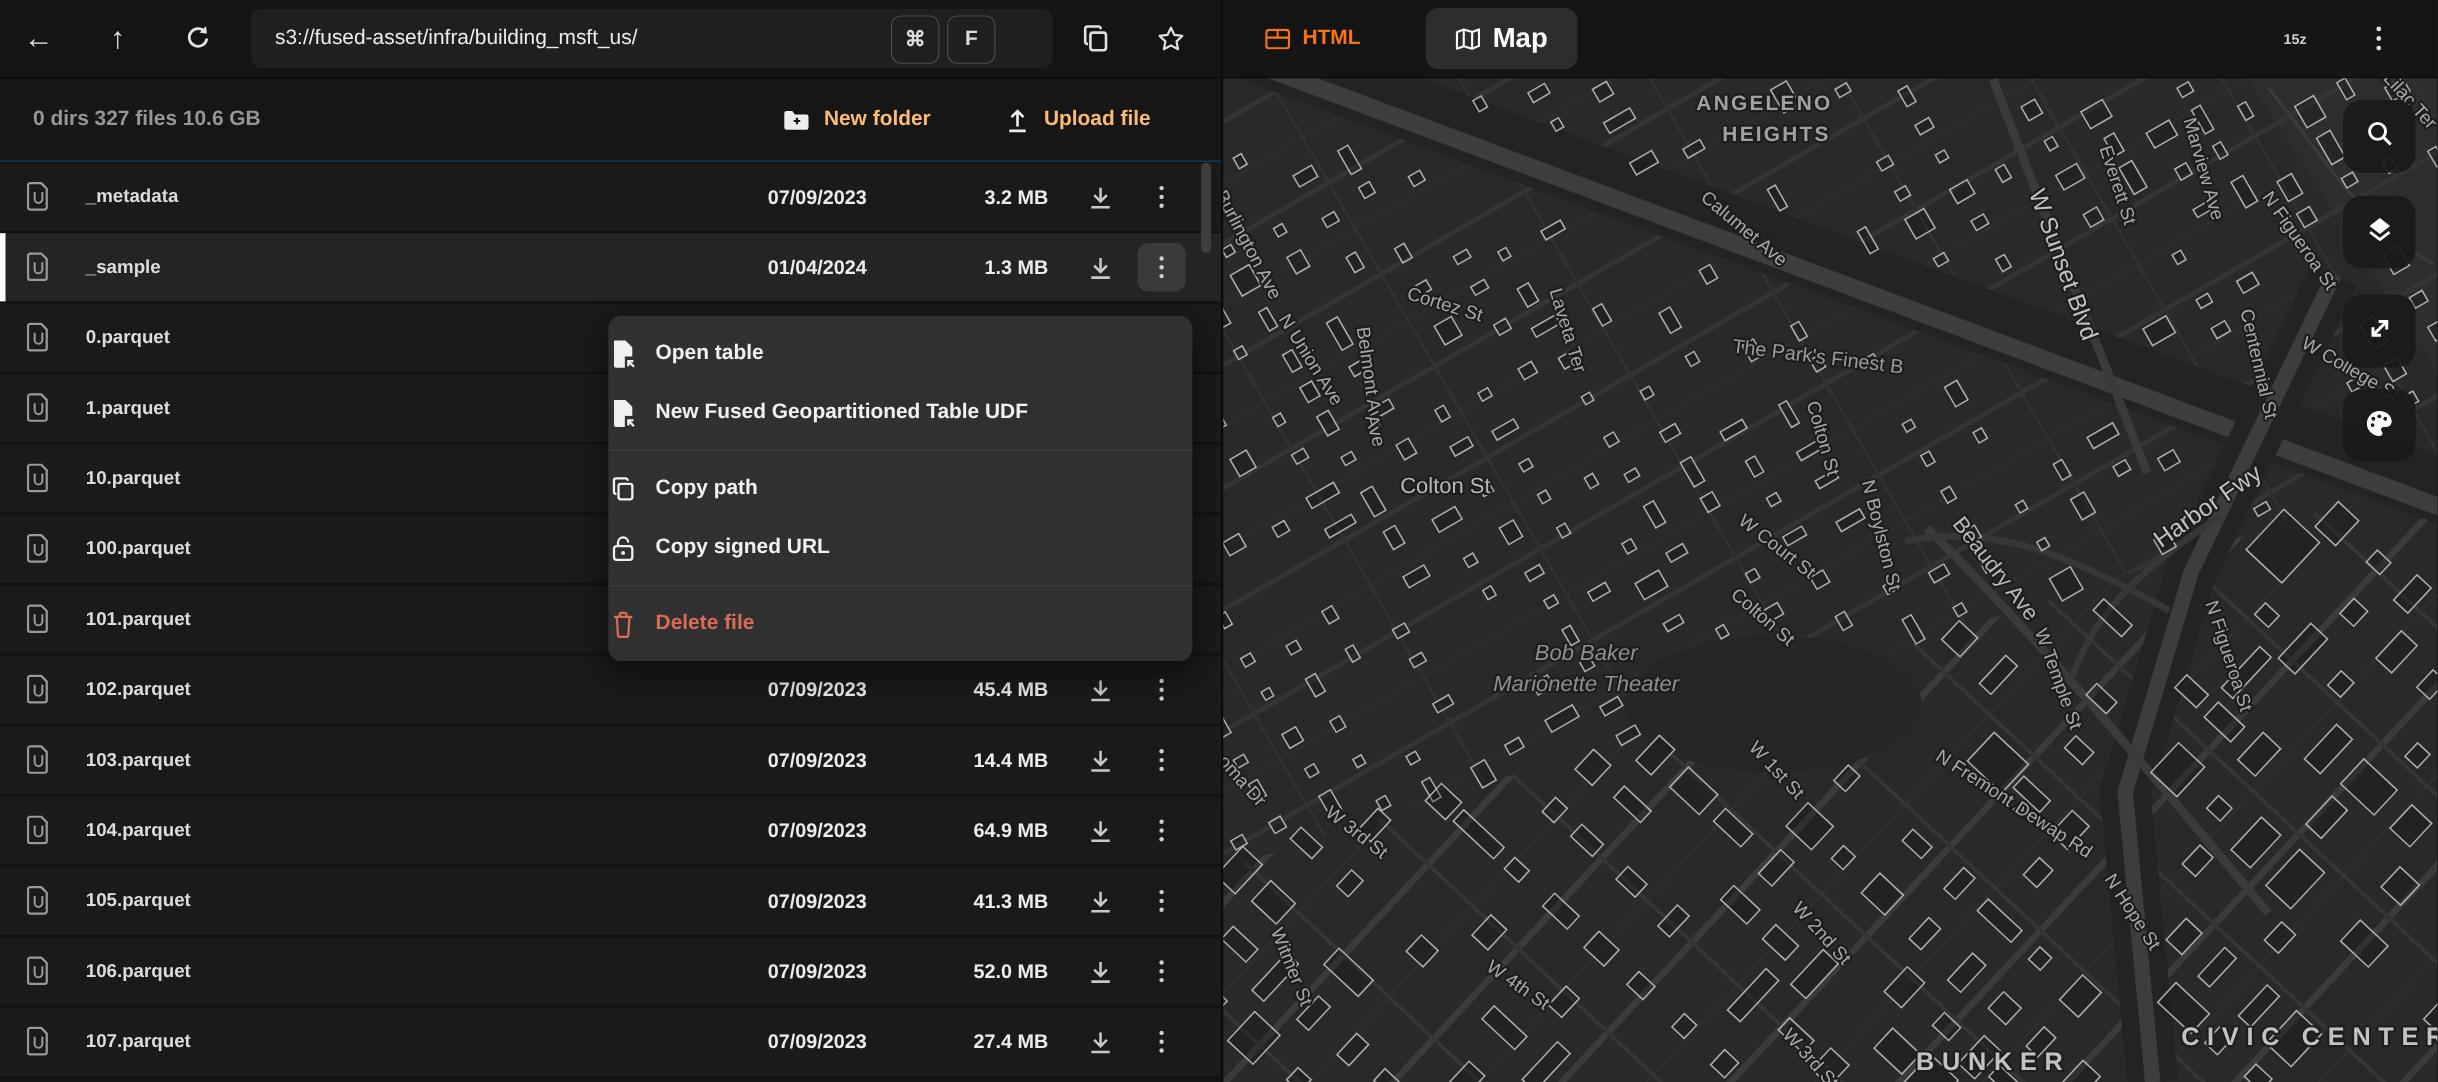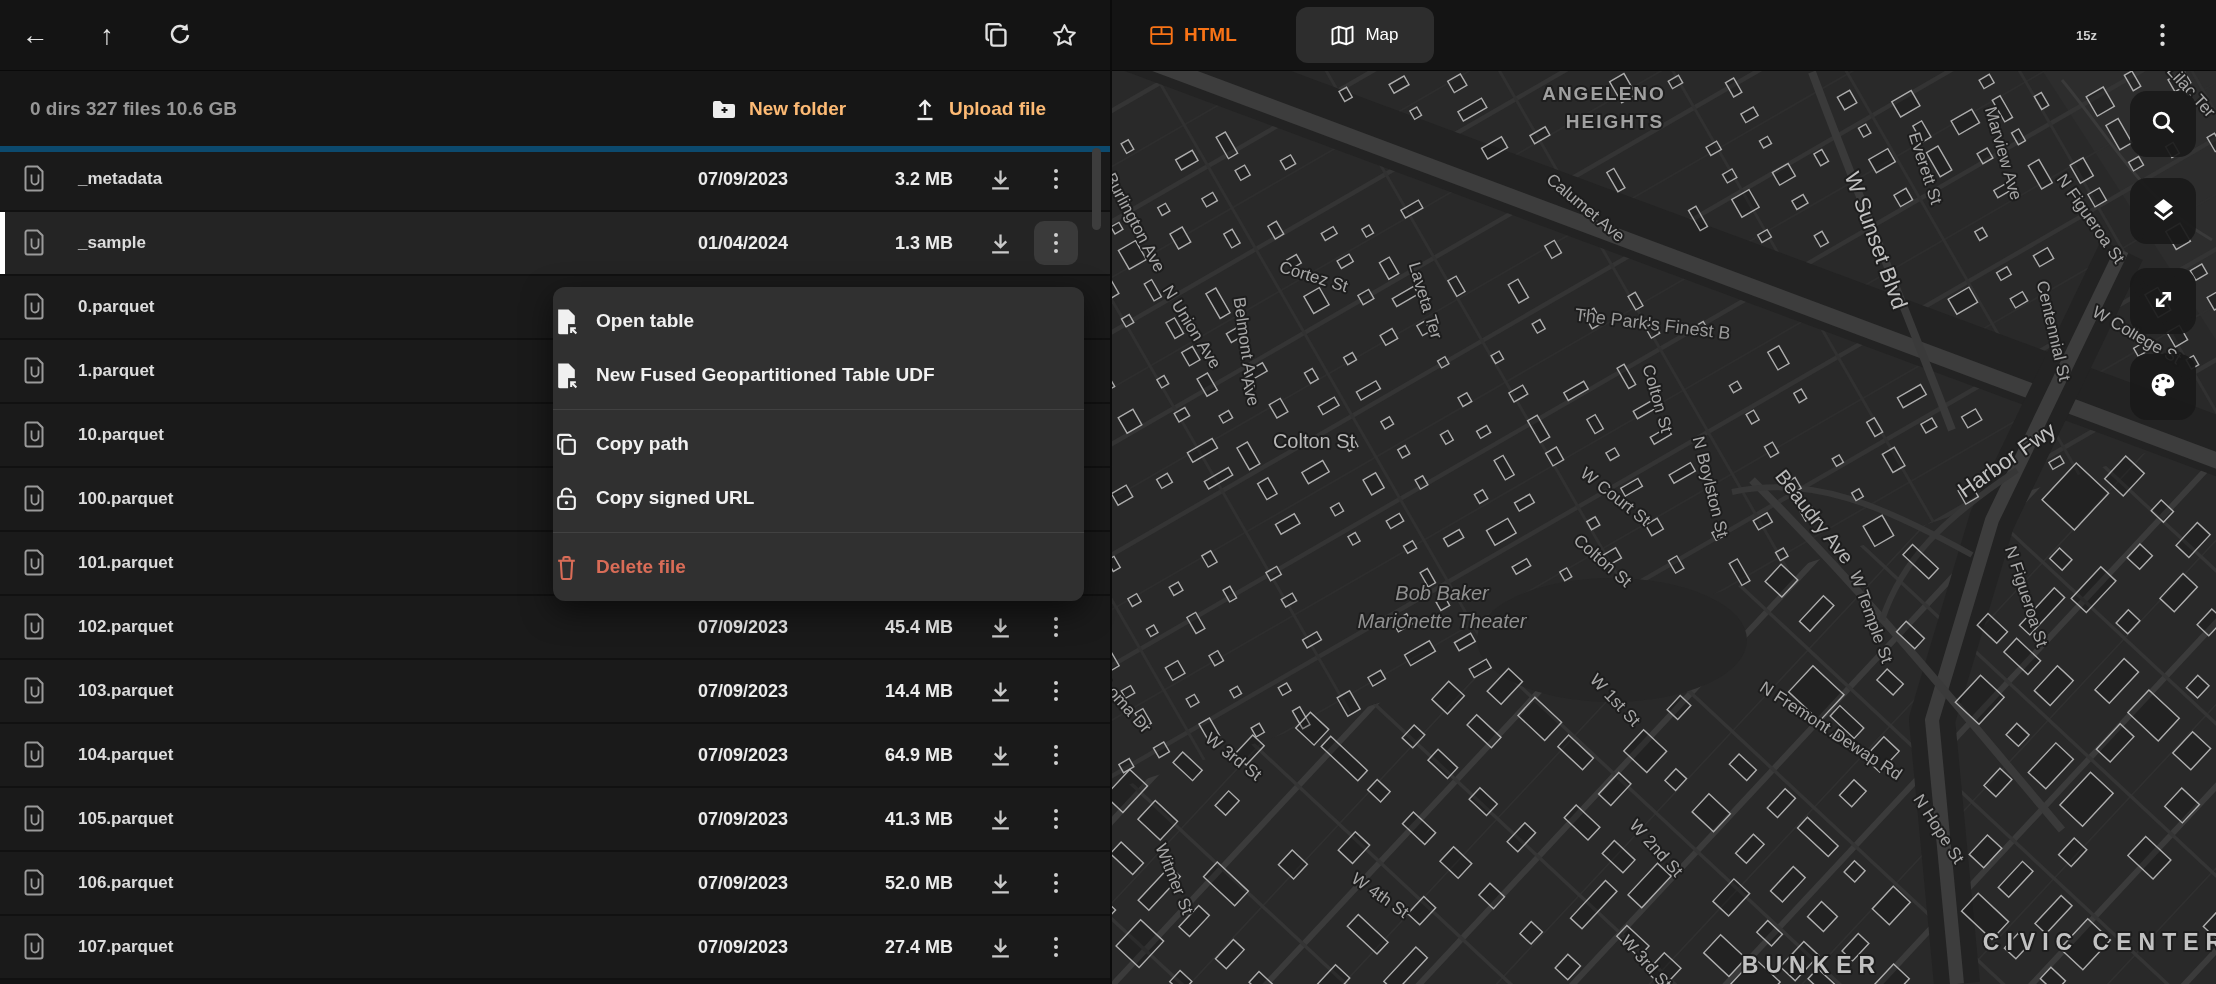--- a/index.html
+++ b/index.html
@@ -18,29 +18,29 @@
   .key{position:absolute;top:6px;width:42px;height:42px;border:1.5px solid #4b4b4b;border-radius:9px;
        display:flex;align-items:center;justify-content:center;color:#dcdcdc;font-size:19px;font-weight:600}
   #key-cmd{left:582px}#key-f{left:633px}
   .tb-ic{position:absolute;top:19px;width:32px;height:32px;display:flex;align-items:center;
          justify-content:center;cursor:pointer}
   #tb-copy{left:980px}#tb-star{left:1048px}
   .vdiv{position:absolute;left:1110px;top:0;width:2px;height:984px;background:#0b0b0b;z-index:25}
   .tab-html{position:absolute;left:1150px;top:15px;height:40px;display:flex;align-items:center;gap:11px;
             color:#f97316;font-weight:600;font-size:19px;cursor:pointer;z-index:21}
   .tab-map{position:absolute;left:1296px;top:7px;width:138px;height:56px;background:#2d2d2d;border-radius:12px;
-           display:flex;align-items:center;justify-content:center;gap:11px;color:#fff;font-weight:400;
-           font-size:17px;cursor:pointer;z-index:21}
+           display:flex;align-items:center;justify-content:center;gap:11px;color:#fff;font-weight:700;
+           font-size:25px;cursor:pointer;z-index:21}
   .zoomlvl{position:absolute;left:2076px;top:0;height:70px;display:flex;align-items:center;
            color:#cfcfcf;font-weight:600;font-size:13px;z-index:21}
   .kebab-top{position:absolute;left:2142px;top:0;width:40px;height:70px;display:flex;align-items:center;
              justify-content:center;cursor:pointer;z-index:21}
   
   .filehead{position:absolute;left:0;top:71px;width:1110px;height:75px;background:#161616;
-            border-bottom:6px solid #0c4a6e;z-index:3}
+            border-bottom:1px solid #0c4a6e;z-index:3}
   .summary{position:absolute;left:30px;top:0;height:75px;display:flex;align-items:center;
            color:#969696;font-weight:600;font-size:19px}
   .fh-btn{position:absolute;top:0;height:75px;display:flex;align-items:center;gap:13px;color:#fdba74;
           font-weight:600;font-size:19px;cursor:pointer}
   #btn-newfolder{left:712px}#btn-upload{left:914px}
   #file-list{position:absolute;left:0;top:148px;width:1110px;bottom:0;background:#141414;overflow:hidden;z-index:2}
   .frow{position:relative;height:62px;background:#1a1a1a;border-bottom:2px solid #111}
   .frow.sel{background:#242424}
   .frow.sel::before{content:"";position:absolute;left:0;top:0;bottom:0;width:5px;background:#fff}
   .f-ic{position:absolute;left:24px;top:17px}
@@ -837,20 +837,25 @@
     </div>
   <div class="nav-btn" id="btn-up">
       <span>↑</span>
     </div>
   <div class="nav-btn" id="btn-refresh">
     <svg width="26" height="26" viewBox="0 0 24 24">
       <path d="M18.3 7.2 A7.4 7.4 0 1 0 19.4 12" fill="none" stroke="#e2e2e2" stroke-width="2.3"></path>
       <polygon points="18.7,1.6 19.5,7.9 13.3,7.1" fill="#e2e2e2"></polygon>
     </svg>
   </div>
+  <div class="addr">
+    <input spellcheck="false" value="s3://fused-asset/infra/building_msft_us/" style="">
+    <div class="key" id="key-cmd">⌘</div>
+    <div class="key" id="key-f">F</div>
+  </div>
   <div class="tb-ic" id="tb-copy">
     <svg width="26" height="26" viewBox="0 0 22 22">
       <rect x="7" y="6.5" width="12" height="13.5" rx="2" fill="none" stroke="#e0e0e0" stroke-width="2"></rect>
       <path d="M15 3.8 V3.6 A1.8 1.8 0 0 0 13.2 1.8 H4.8 A1.8 1.8 0 0 0 3 3.6 v9.8 a1.8 1.8 0 0 0 1.8 1.8 h.4" fill="none" stroke="#e0e0e0" stroke-width="2"></path>
     </svg>
   </div>
   <div class="tb-ic" id="tb-star">
     <svg width="27" height="27" viewBox="0 0 24 24">
       <path d="M12 2.8 l2.8 5.9 6.4 .8 -4.7 4.4 1.2 6.3 -5.7 -3.1 -5.7 3.1 1.2 -6.3 -4.7 -4.4 6.4 -.8 z" fill="none" stroke="#e0e0e0" stroke-width="1.8" stroke-linejoin="round"></path>
     </svg>

